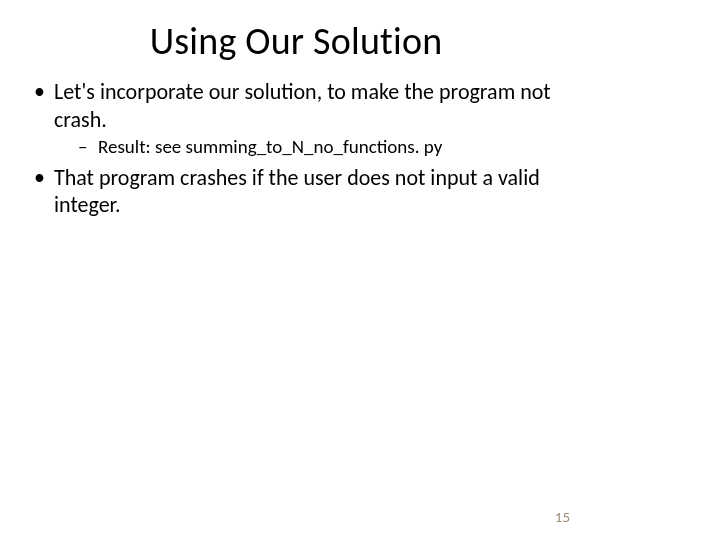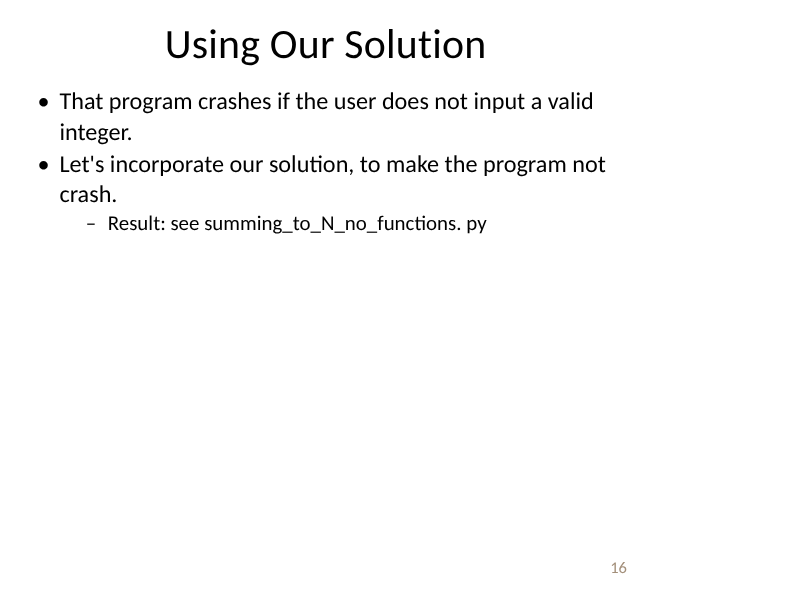--- a/index.html
+++ b/index.html
@@ -75,23 +75,23 @@
     color: #a38f7a;
   }
 </style>
 </head>
 <body>
 
 <div class="slide">
   <div class="title">Using Our Solution</div>
   <div class="body">
     <ul class="level1">
-      <li>That program crashes if the user does not input a valid integer.</li>
       <li>
         <span>Let's incorporate our solution, to make the program not crash.</span>
         <ul class="level2">
           <li>Result: see summing_to_N_no_functions. py</li>
         </ul>
       </li>
+      <li>That program crashes if the user does not input a valid integer.</li>
     </ul>
   </div>
-  <div class="pagenum">16</div>
+  <div class="pagenum">15</div>
 </div>
 
 </body></html>

